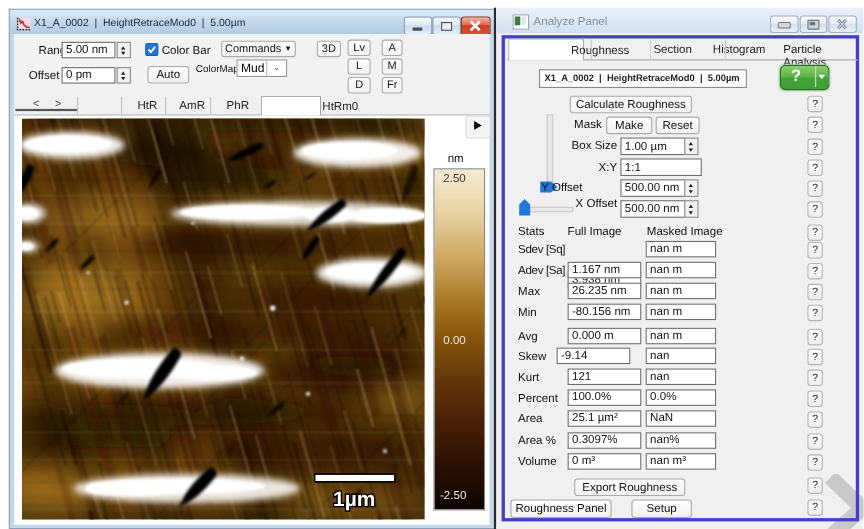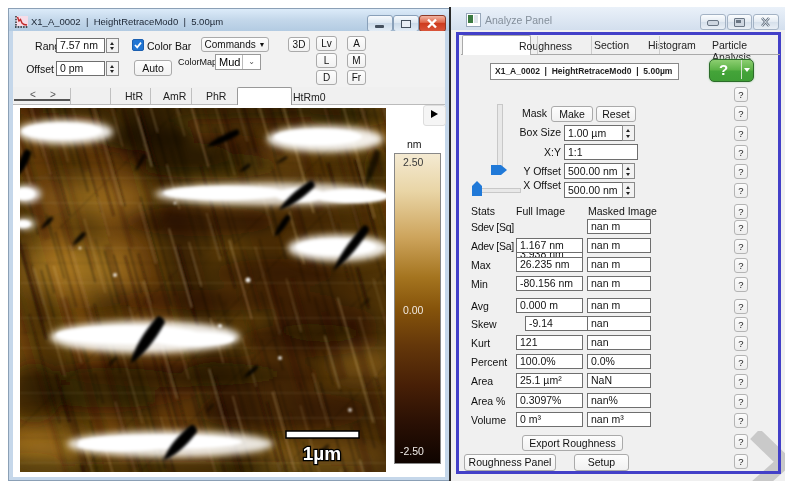--- a/index.html
+++ b/index.html
@@ -37,21 +37,21 @@
      <svg class="abs" style="left:6px;top:2px" width="12" height="11" viewBox="0 0 12 11">
         <path d="M2,1.5 L10,9.5 M10,1.5 L2,9.5" stroke="#fff" stroke-width="2.4"></path>
       </svg>
   </div>
 
   <div class="abs" style="left:4px;top:22px;width:432px;height:446px;background:#ffffff;">
 
     <div class="abs" style="left:0;top:0;width:432px;height:73px;background:#f2f2f2;"></div>
 
     <div class="lbl" style="left:18px;top:9px;width:35px;text-align:right;">Range</div>
-    <div class="fld" style="left:43px;top:7px;width:44px;height:13px;">7.57 nm</div>
+    <div class="fld" style="left:43px;top:7px;width:44px;height:13px;">5.00 nm</div>
     <div class="spin" style="left:93px;top:7px;height:13px;"></div>
     <div class="lbl" style="left:6px;top:32px;width:35px;text-align:right;">Offset</div>
     <div class="fld" style="left:43px;top:30px;width:44px;height:13px;">0 pm</div>
     <div class="spin" style="left:93px;top:30px;height:13px;"></div>
 
     <div class="abs" style="left:119px;top:8px;width:10px;height:10px;background:#2175d3;border:1px solid #1b5fb0;border-radius:2px;">
       <svg width="10" height="10" viewBox="0 0 10 10" style="display:block">
           <path d="M2,5 L4.2,7.4 L8,2.6" stroke="#fff" stroke-width="1.7" fill="none"></path>
         </svg>
     </div>
@@ -399,38 +399,39 @@
   <div class="abs" style="left:208px;top:29px;width:1px;height:18px;background:#ccc;"></div>
 
   <div class="abs" style="left:39px;top:56px;width:183px;height:15px;background:#fff;border:1px solid #888;font-size:8.5px;font-weight:bold;color:#222;line-height:15px;padding-left:4px;white-space:nowrap;">X1_A_0002 &nbsp;|&nbsp; HeightRetraceMod0 &nbsp;|&nbsp; 5.00µm</div>
 
   <div class="abs" style="left:258px;top:52px;width:43px;height:21px;border:1px solid #2c6b2a;border-radius:5px;background:linear-gradient(#8cce70,#5bb246 48%,#44a439 52%,#3e9e35);box-shadow:0 0 2px #9c9;">
     <div class="abs" style="left:9px;top:1px;color:#fff;font-size:15px;font-weight:bold;">?</div>
     <div class="abs" style="left:31px;top:0;width:1px;height:19px;background:#cfe0c8;"></div>
     <div class="abs" style="left:34px;top:8px;width:0;height:0;border-left:3px solid transparent;border-right:3px solid transparent;border-top:4px solid #fff;"></div>
   </div>
 
+  <div class="btn" style="left:67px;top:80px;width:109px;height:14px;line-height:14px;">Calculate Roughness</div>
 
   <div class="abs" style="left:46px;top:97px;width:4px;height:63px;background:#e8e8e8;border:1px solid #c8c8c8;"></div>
   <svg class="abs" style="left:40px;top:157px;" width="17" height="12" viewBox="0 0 17 12">
       <path d="M0,1 L10,1 L16,6 L10,11 L0,11 Z" fill="#2079d8"></path>
     </svg>
 
   <div class="lbl" style="left:41px;top:100px;width:55px;text-align:right;">Mask</div>
   <div class="btn" style="left:100px;top:99px;width:40px;height:14px;line-height:14px;">Make</div>
   <div class="btn" style="left:145px;top:99px;width:38px;height:14px;line-height:14px;">Reset</div>
 
   <div class="lbl" style="left:41px;top:119px;width:69px;text-align:right;">Box Size</div>
   <div class="fld" style="left:113px;top:118px;width:54px;height:14px;line-height:14px;">1.00 µm</div>
   <div class="spin" style="left:171px;top:118px;height:14px;"></div>
 
   <div class="lbl" style="left:41px;top:139px;width:69px;text-align:right;">X:Y</div>
   <div class="fld" style="left:113px;top:137px;width:69px;height:14px;line-height:14px;">1:1</div>
 
-  <div class="lbl" style="left:41px;top:158px;width:69px;text-align:right;">Y Offset</div>
+  <div class="lbl" style="left:41px;top:158px;width:69px;">Y Offset</div>
   <div class="fld" style="left:113px;top:156px;width:54px;height:14px;line-height:14px;">500.00 nm</div>
   <div class="spin" style="left:171px;top:156px;height:14px;"></div>
 
   <div class="lbl" style="left:41px;top:172px;width:69px;text-align:right;">X Offset</div>
   <div class="fld" style="left:113px;top:175px;width:54px;height:14px;line-height:14px;">500.00 nm</div>
   <div class="spin" style="left:171px;top:175px;height:14px;"></div>
 
   <div class="abs" style="left:30px;top:181px;width:38px;height:3px;background:#e8e8e8;border:1px solid #c8c8c8;"></div>
   <svg class="abs" style="left:20px;top:174px;" width="12" height="16" viewBox="0 0 12 16">
       <path d="M1,5 L6,0 L11,5 L11,15 L1,15 Z" fill="#2079d8"></path>
@@ -449,21 +450,21 @@
   <div class="lbl" style="left:20px;top:252px;">Max</div>
   <div class="fld" style="left:65px;top:250px;width:62px;height:13px;line-height:13px;">26.235 nm</div>
   <div class="fld" style="left:136px;top:250px;width:59px;height:13px;line-height:13px;">nan m</div>
   <div class="lbl" style="left:20px;top:271px;">Min</div>
   <div class="fld" style="left:65px;top:269px;width:62px;height:13px;line-height:13px;">-80.156 nm</div>
   <div class="fld" style="left:136px;top:269px;width:59px;height:13px;line-height:13px;">nan m</div>
   <div class="lbl" style="left:20px;top:293px;">Avg</div>
   <div class="fld" style="left:65px;top:291px;width:62px;height:13px;line-height:13px;">0.000 m</div>
   <div class="fld" style="left:136px;top:291px;width:59px;height:13px;line-height:13px;">nan m</div>
   <div class="lbl" style="left:20px;top:311px;">Skew</div>
-  <div class="fld" style="left:74px;top:309px;width:62px;height:13px;line-height:13px;">-9.14</div>
+  <div class="fld" style="left:55px;top:309px;width:62px;height:13px;line-height:13px;">-9.14</div>
   <div class="fld" style="left:136px;top:309px;width:59px;height:13px;line-height:13px;">nan</div>
   <div class="lbl" style="left:20px;top:330px;">Kurt</div>
   <div class="fld" style="left:65px;top:328px;width:62px;height:13px;line-height:13px;">121</div>
   <div class="fld" style="left:136px;top:328px;width:59px;height:13px;line-height:13px;">nan</div>
   <div class="lbl" style="left:20px;top:349px;">Percent</div>
   <div class="fld" style="left:65px;top:347px;width:62px;height:13px;line-height:13px;">100.0%</div>
   <div class="fld" style="left:136px;top:347px;width:59px;height:13px;line-height:13px;">0.0%</div>
   <div class="lbl" style="left:20px;top:368px;">Area</div>
   <div class="fld" style="left:65px;top:366px;width:62px;height:13px;line-height:13px;">25.1 µm²</div>
   <div class="fld" style="left:136px;top:366px;width:59px;height:13px;line-height:13px;">NaN</div>

